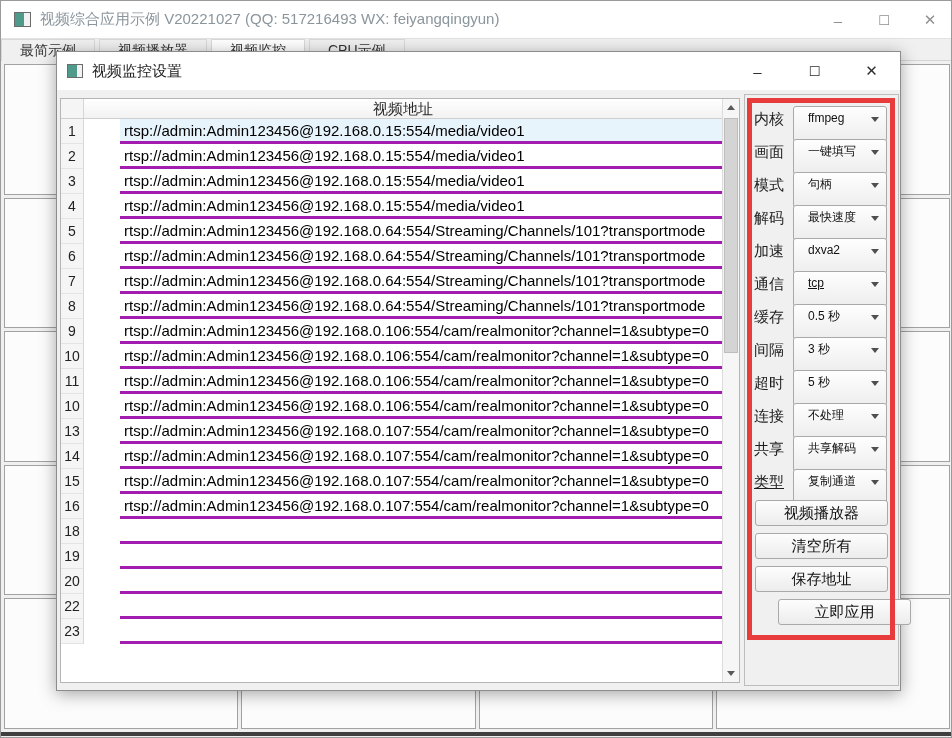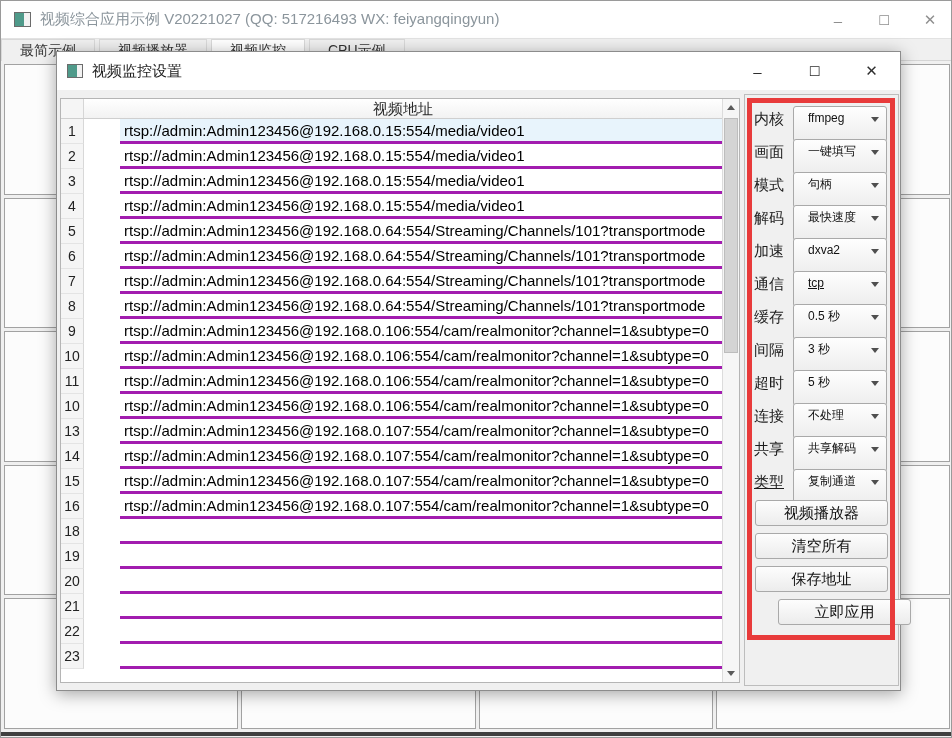--- a/index.html
+++ b/index.html
@@ -187,24 +187,20 @@
           <div class="vt-row">
             <div class="vt-num">18</div>
             <div class="vt-url"></div>
           </div>
           <div class="vt-row">
             <div class="vt-num">19</div>
             <div class="vt-url"></div>
           </div>
           <div class="vt-row">
             <div class="vt-num">20</div>
-            <div class="vt-url"></div>
-          </div>
-          <div class="vt-row">
-            <div class="vt-num">21</div>
             <div class="vt-url"></div>
           </div>
           <div class="vt-row">
             <div class="vt-num">22</div>
             <div class="vt-url"></div>
           </div>
           <div class="vt-row">
             <div class="vt-num">23</div>
             <div class="vt-url"></div>
           </div>

